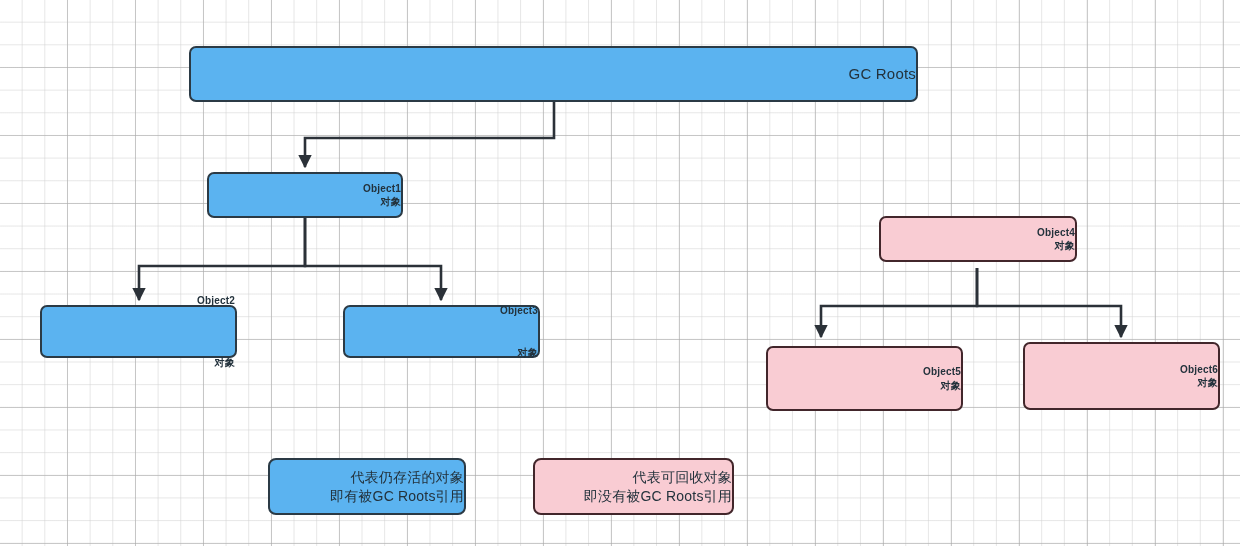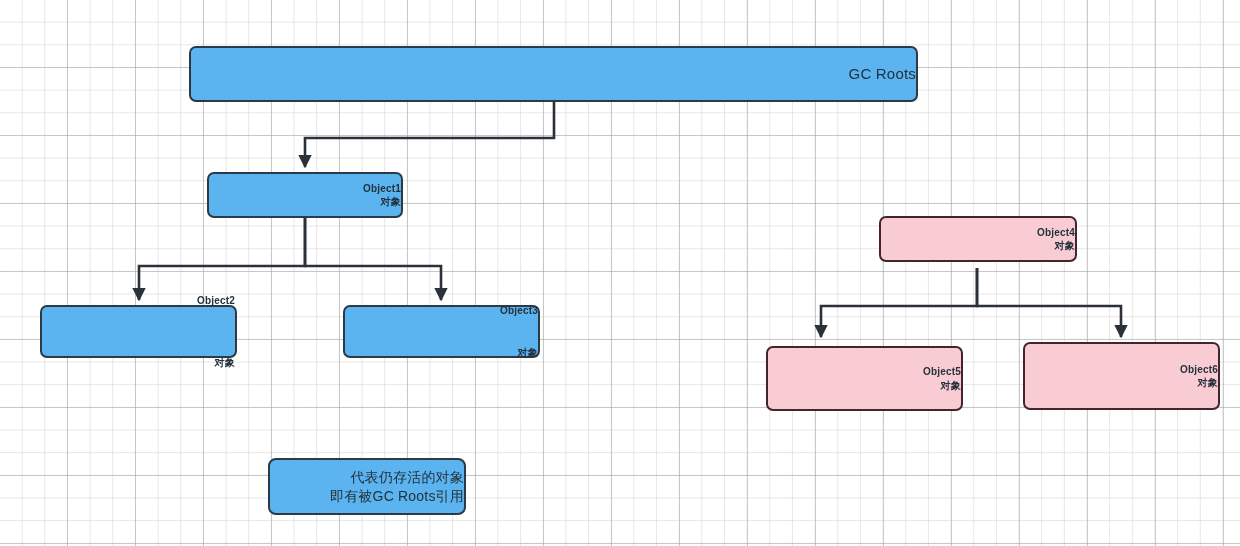--- a/index.html
+++ b/index.html
@@ -120,14 +120,18 @@
   <div class="node pink t14" style="left:1023px; top:342px; width:197px; height:68px;">
     <span class="ln">Object6</span>
     <span class="ln">对象</span>
   </div>
 
   <div class="node blue legend t13" style="left:268px; top:458px; width:198px; height:57px;">
     <span class="ln">代表仍存活的对象</span>
     <span class="ln">即有被GC Roots引用</span>
   </div>
 
+  <div class="node pink legend t13" style="left:533px; top:458px; width:201px; height:57px;">
+    <span class="ln">代表可回收对象</span>
+    <span class="ln">即没有被GC Roots引用</span>
+  </div>
 
 </div>
 
 </body></html>

